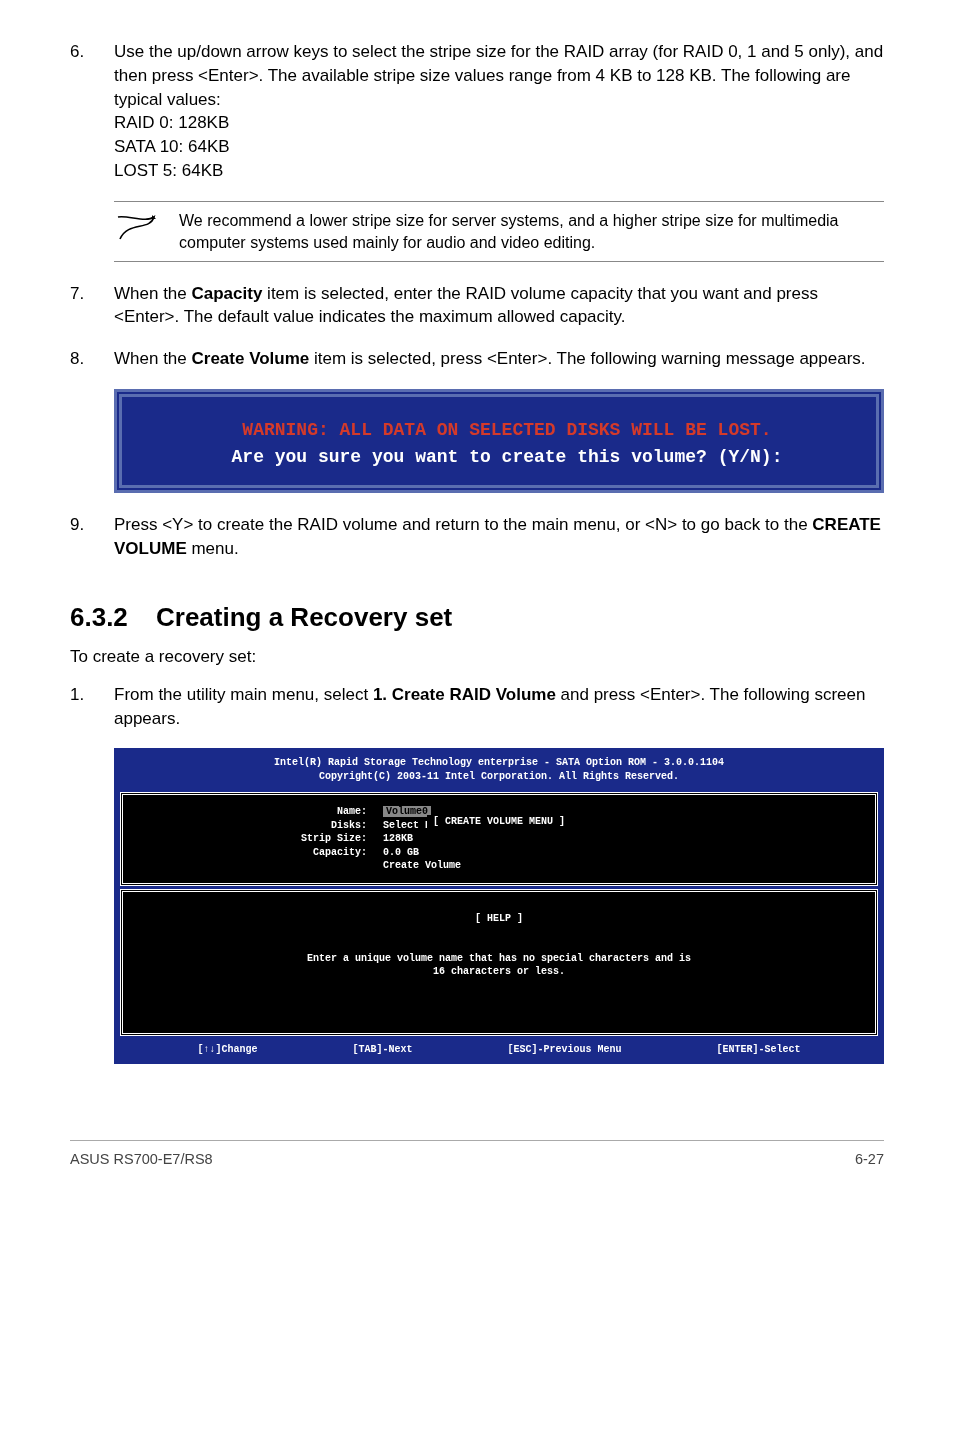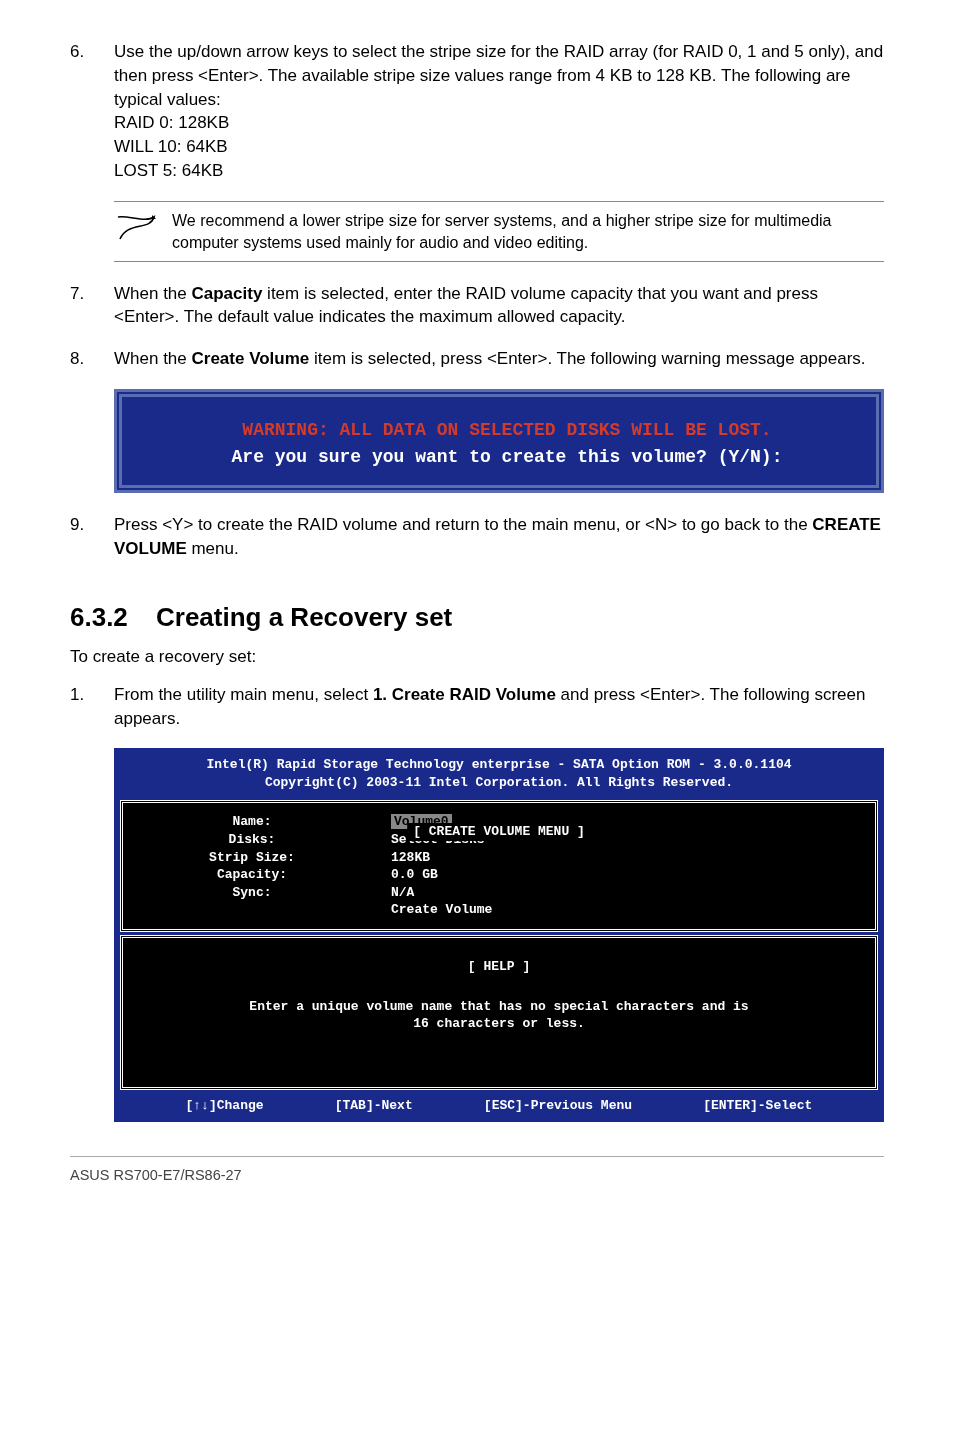--- a/index.html
+++ b/index.html
@@ -35,21 +35,21 @@
     margin: 8px 0 20px 44px;
   }
   .note-hr {
     border: none;
     border-top: 1px solid #888;
     margin: 0 0 6px 0;
   }
   .note-row {
     display: flex;
     align-items: flex-start;
-    gap: 14px;
+    gap: 21px;
     padding: 2px 0 6px 0;
   }
   .note-icon {
     width: 44px;
     flex: 0 0 44px;
     height: 36px;
     display: flex;
     align-items: center;
     justify-content: center;
   }
@@ -83,21 +83,21 @@
   }
   h2.section-title .secnum {
     flex: 0 0 86px;
   }
 
   .bios-main {
     margin: 14px 0 20px 44px;
     background: #1a2a8a;
     color: #fff;
     font-family: "Courier New", monospace;
-    font-size: 13px;
+    font-size: 10px;
     font-weight: bold;
     padding: 6px;
     line-height: 1.35;
   }
   .bios-header {
     text-align: center;
     padding: 2px 4px 6px 4px;
   }
   .bios-panel {
     background: #000;
@@ -114,22 +114,22 @@
     background: #000;
     padding: 0 6px;
     color: #fff;
     margin-top: 29px;
   }
   .kvrow {
     display: flex;
   }
   .kvrow .k {
     width: 230px;
-    text-align: center;
-    padding-right: 24px;
+    text-align: right;
+    padding-right: 16px;
   }
   .kvrow .v {
     flex: 1;
   }
   .hl {
     background: #888;
     color: #000;
     padding: 0 3px;
   }
   .help-content {
@@ -138,40 +138,40 @@
   }
   .bios-footer {
     display: flex;
     justify-content: space-around;
     padding: 4px 30px 2px 30px;
     color: #fff;
   }
 
   .page-footer {
     border-top: 1px solid #aaa;
-    margin-top: 34px;
+    margin-top: 76px;
     padding-top: 8px;
     display: flex;
-    justify-content: flex-start;
+    justify-content: space-between;
     font-size: 14.5px;
     color: #444;
   }
 </style>
 </head>
 <body>
 
 <div class="page">
 
   <ol>
     <li class="step">
       <div class="num">6.</div>
       <div class="body">
         <span>Use the up/down arrow keys to select the stripe size for the RAID array (for RAID 0, 1 and 5 only), and then press &lt;Enter&gt;. The available stripe size values range from 4 KB to 128 KB. The following are typical values:</span><br>
         <span>RAID 0: 128KB</span><br>
-        <span>WILL 10: 64KB</span><br>
+        <span>SATA 10: 64KB</span><br>
         <span>LOST 5: 64KB</span>
       </div>
     </li>
   </ol>
 
   <div class="note-wrap">
     <hr class="note-hr">
     <div class="note-row">
       <div class="note-icon">
         <svg viewBox="0 0 44 30" width="44" height="30">
@@ -248,24 +248,20 @@
         </div>
       <div class="kvrow">
           <div class="k">Strip Size:</div>
           <div class="v"> 128KB</div>
         </div>
       <div class="kvrow">
           <div class="k">Capacity:</div>
           <div class="v">0.0   GB</div>
         </div>
       <div class="kvrow">
-          <div class="k">Sync:</div>
-          <div class="v">N/A</div>
-        </div>
-      <div class="kvrow">
           <div class="k"></div>
           <div class="v">Create Volume</div>
         </div>
     </div>
 
     <div class="bios-panel">
       <div class="panel-title">[ HELP ]</div>
       <div class="help-content">
         <div>Enter a unique volume name that has no special characters and is</div>
         <div>16 characters or less.</div>

